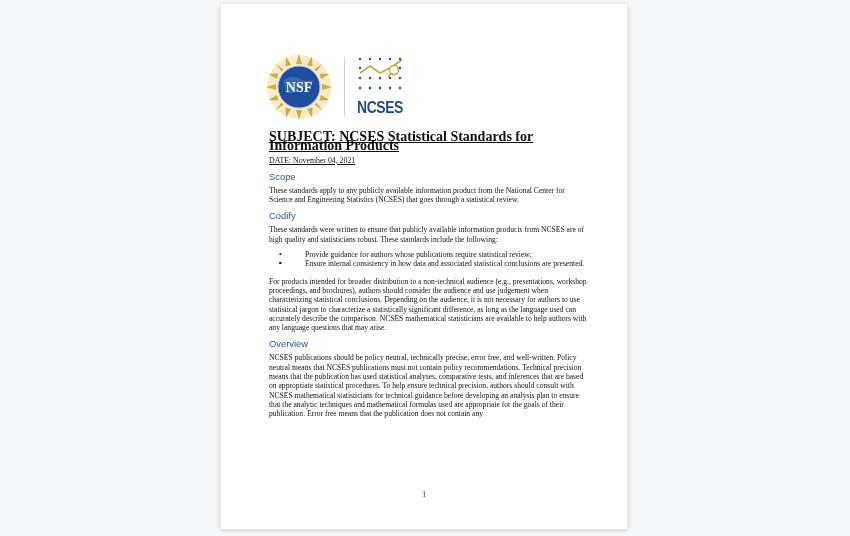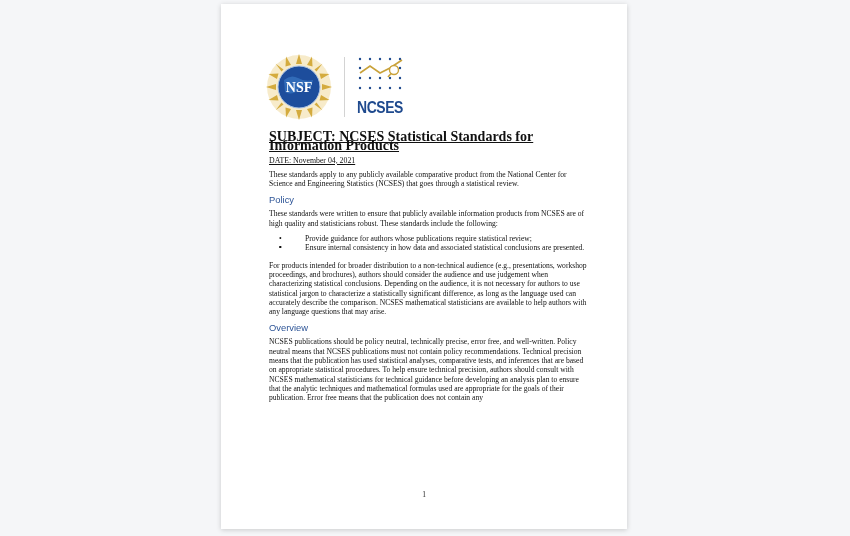--- a/index.html
+++ b/index.html
@@ -81,23 +81,24 @@
         <line x1="34" y1="17.5" x2="31" y2="21" stroke="#c9a23a" stroke-width="1.6"></line>
       </svg>
       <div class="ncses-text">NCSES</div>
     </div>
   </div>
 
   <div class="content">
     <div class="subject">SUBJECT: NCSES Statistical Standards for Information Products</div>
     <div class="date">DATE: November 04, 2021</div>
 
-    <p>These standards apply to any publicly available comparative product from the National Center for Science and Engineering Statistics (NCSES) that goes through a statistical review.</p>
+    <h2>Scope</h2>
+    <p>These standards apply to any publicly available information product from the National Center for Science and Engineering Statistics (NCSES) that goes through a statistical review.</p>
 
-    <h2>Policy</h2>
+    <h2>Codify</h2>
     <p>These standards were written to ensure that publicly available information products from NCSES are of high quality and statisticians robust. These standards include the following:</p>
     <ul>
       <li><span class="bullet">•</span><span>Provide guidance for authors whose publications require statistical review;</span></li>
       <li><span class="bullet">•</span></li>
       <li><span class="bullet">•</span></li>
       <li><span class="bullet">•</span><span>Ensure internal consistency in how data and associated statistical conclusions are presented.</span></li>
     </ul>
     <p>For products intended for broader distribution to a non-technical audience (e.g., presentations, workshop proceedings, and brochures), authors should consider the audience and use judgement when characterizing statistical conclusions. Depending on the audience, it is not necessary for authors to use statistical jargon to characterize a statistically significant difference, as long as the language used can accurately describe the comparison. NCSES mathematical statisticians are available to help authors with any language questions that may arise.</p>
 
     <h2>Overview</h2>

